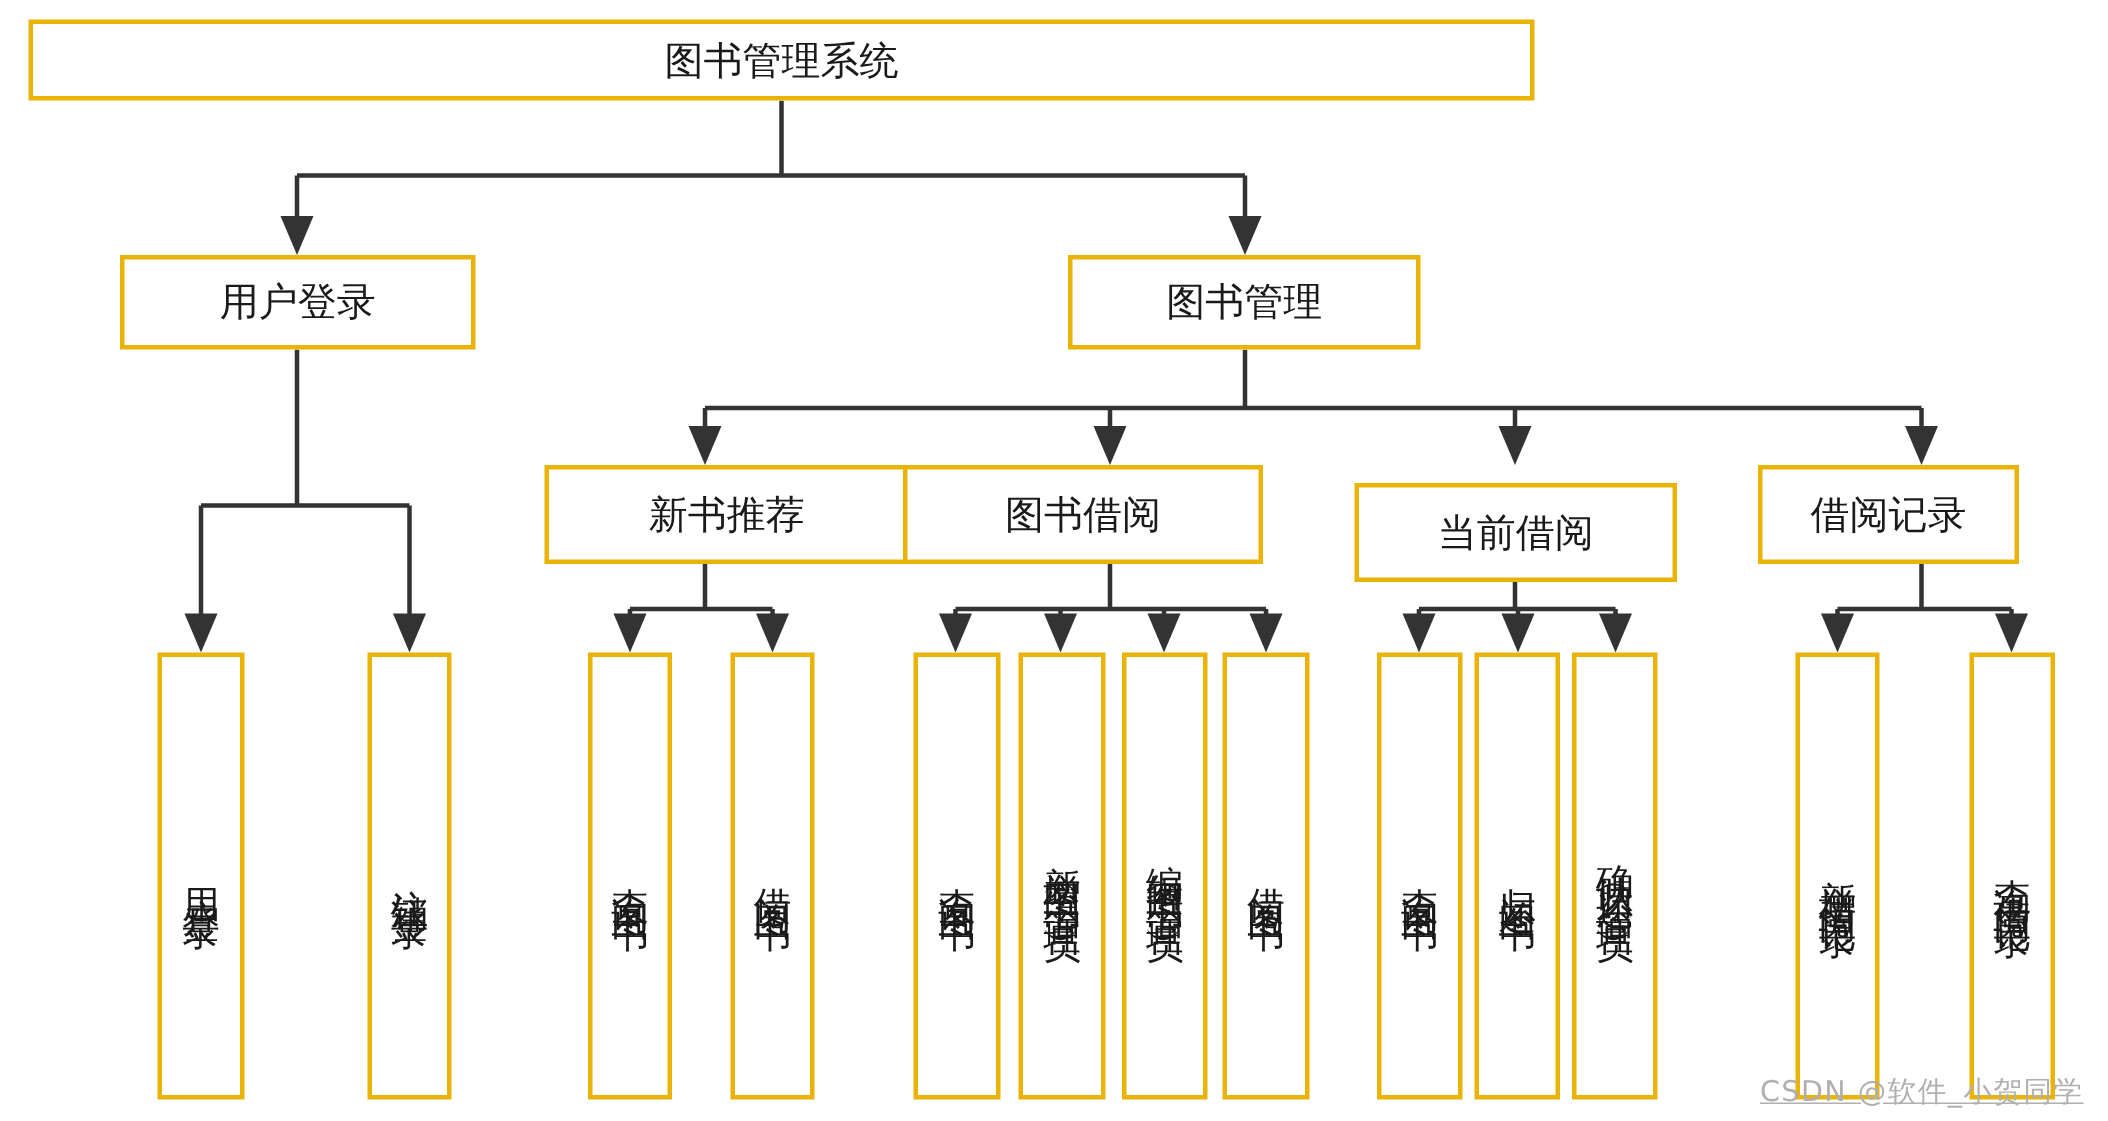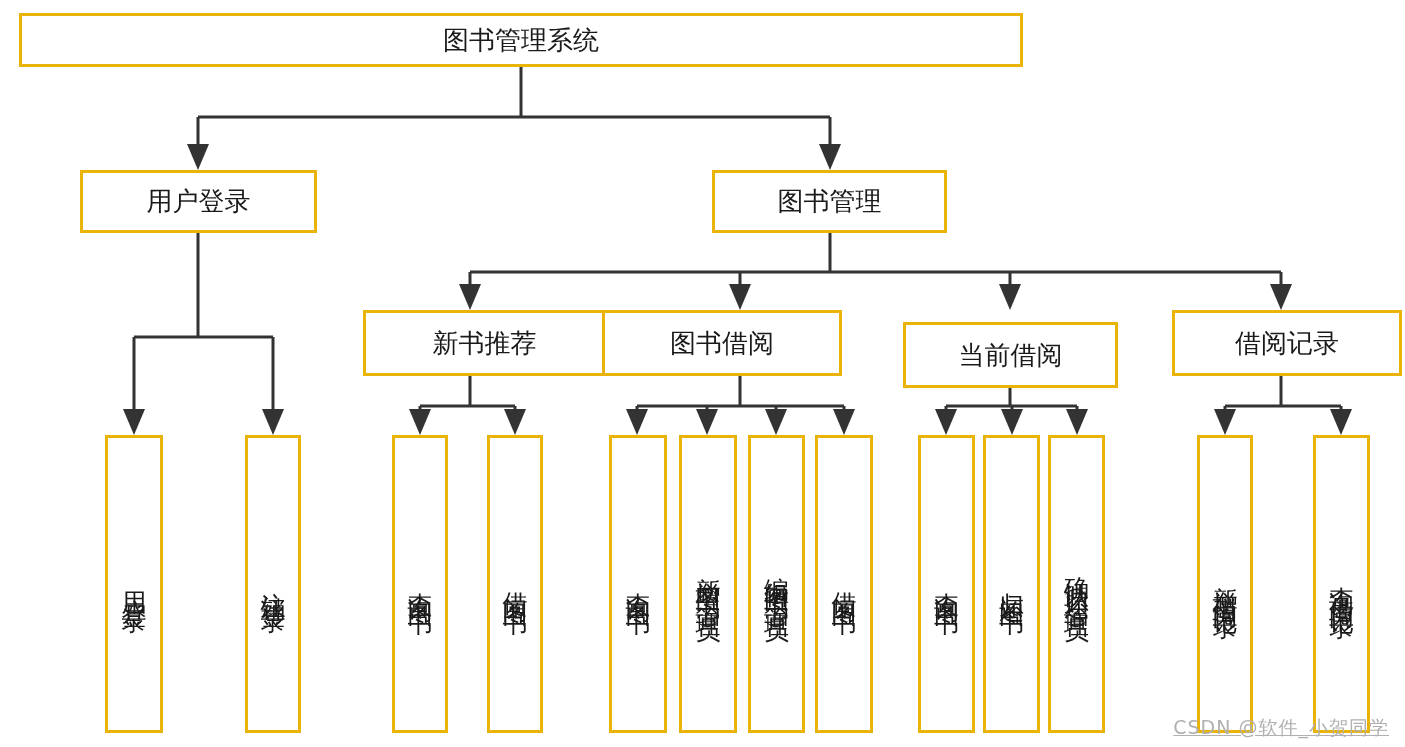--- a/index.html
+++ b/index.html
@@ -99,21 +99,21 @@
   </svg>
 
   <div class="box" style="left:19px; top:13px; width:1004px; height:54px;">图书管理系统</div>
 
   <div class="box" style="left:80px; top:170px; width:237px; height:63px;">用户登录</div>
   <div class="box" style="left:712px; top:170px; width:235px; height:63px;">图书管理</div>
 
   <div class="box" style="left:363px; top:310px; width:243px; height:66px;">新书推荐</div>
   <div class="box" style="left:602px; top:310px; width:240px; height:66px;">图书借阅</div>
   <div class="box" style="left:903px; top:310px; width:215px; height:66px;margin-top:12px;">当前借阅</div>
-  <div class="box" style="left:1172px; top:310px; width:230px; height:66px;">借阅记录</div>
+  <div class="box" style="left:1172px; top:310px; width:174px; height:66px;">借阅记录</div>
 
   <div class="box vbox" style="left:105px; top:435px; width:58px; height:298px;">
     <span class="vtext">用户登录</span>
   </div>
   <div class="box vbox" style="left:245px; top:435px; width:56px; height:298px;">
     <span class="vtext">注销登录</span>
   </div>
 
   <div class="box vbox" style="left:392px; top:435px; width:56px; height:298px;">
     <span class="vtext">查询图书</span>

